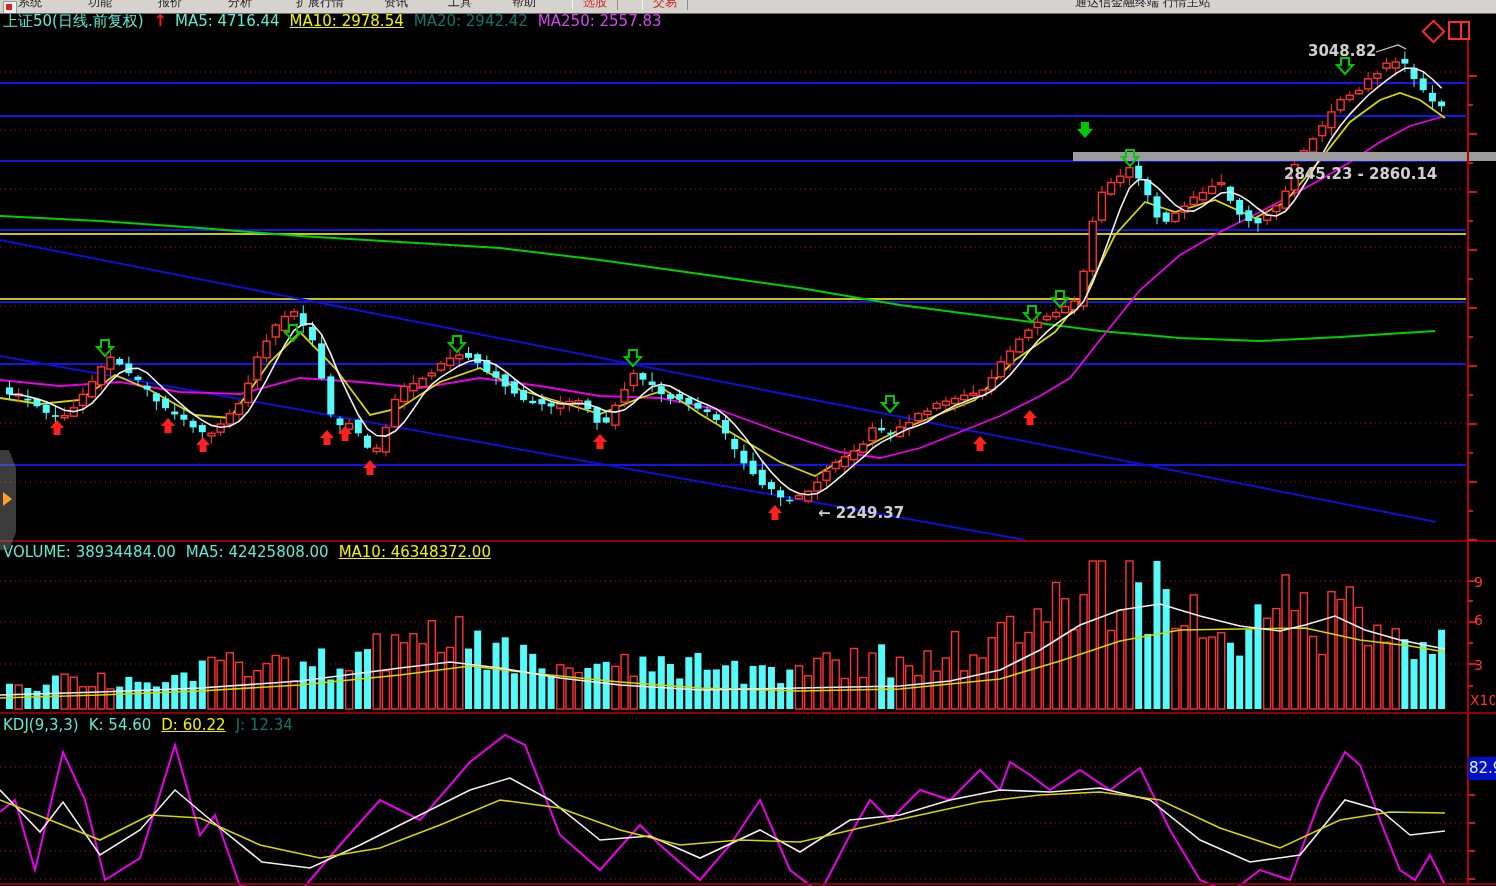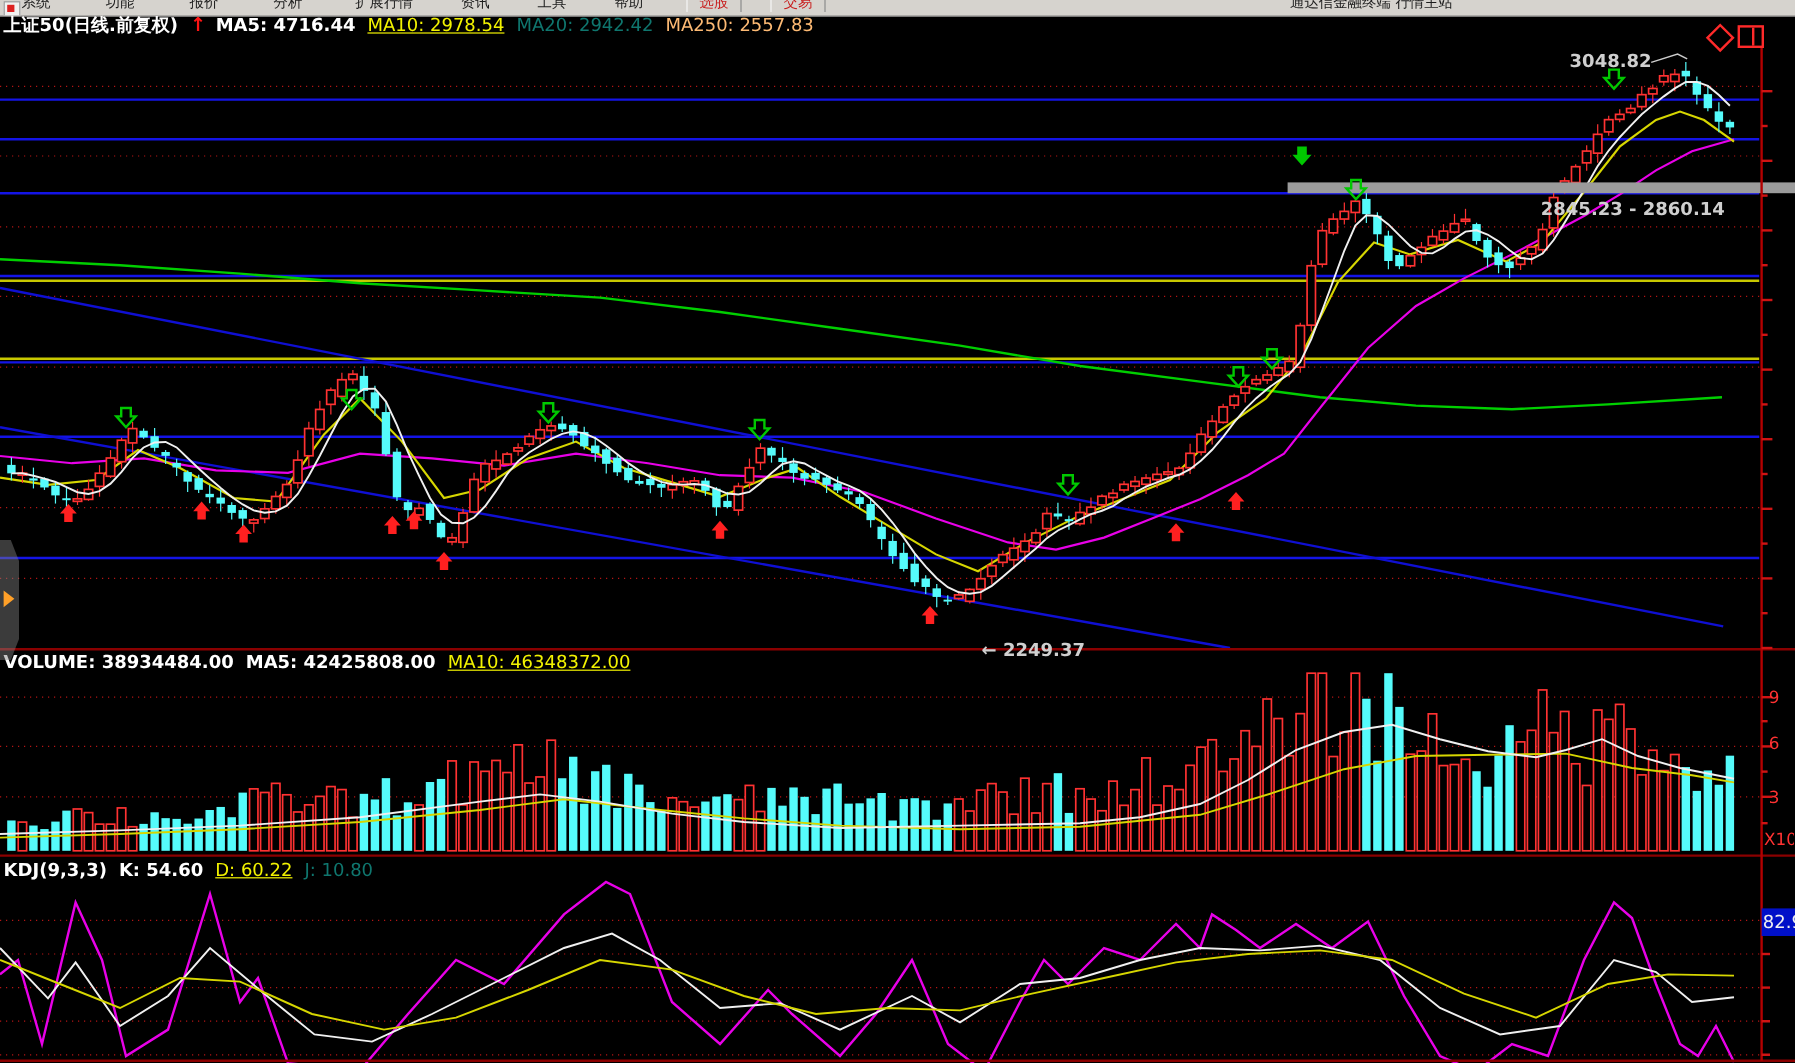--- a/index.html
+++ b/index.html
@@ -10,30 +10,30 @@
            border-bottom:1px solid #6e6e6e;overflow:hidden;}
   .menu-item{position:absolute;top:-6px;font-size:12px;line-height:16px;color:#1c1c1c;white-space:nowrap;}
   .menu-item.hot{color:#c81e1e;background:#d6d3ce;border-left:1px solid #f5f5f5;border-right:1px solid #8c8c8c;
                  padding:0 10px;text-align:center;}
   #menu-logo{position:absolute;left:3px;top:1px;width:12px;height:11px;background:#f2f2f2;border:1px solid #9a9a9a;}
   #menu-logo i{position:absolute;left:2px;top:2px;width:6px;height:6px;background:#d22;display:block;}
   #menu-status{position:absolute;left:1075px;top:-6px;font-size:12px;line-height:16px;color:#1c1c1c;white-space:nowrap;}
   
   .hdr{position:absolute;font-size:15px;line-height:18px;white-space:nowrap;letter-spacing:0;}
   .hdr span{margin-right:10px;}
-  .w{color:#ffffff;font-weight:bold;} .y{color:#f2f200;text-decoration:underline;} .m{color:#0f766e;} .g{color:#fdba74;margin-top:35px;}
+  .w{color:#5eead4;} .y{color:#f2f200;text-decoration:underline;} .m{color:#0f766e;} .g{color:#d946ef;margin-top:35px;}
   #titlebar{left:3px;top:12px;}
   #up-glyph{color:#ff1414;font-weight:bold;font-size:16px;margin-right:8px;}
   #volhdr{left:3px;top:543px;}
   #kdjhdr{left:3px;top:716px;}
   
   .chart-label{position:absolute;font-size:15px;color:#cfcfcf;white-space:nowrap;font-weight:bold;}
   #lbl-high{left:1308px;top:42px;}
   #lbl-gap{left:1284px;top:165px;}
-  #lbl-low{left:818px;top:504px;margin-top:29px;}
+  #lbl-low{left:818px;top:504px;}
   .axis-lbl{position:absolute;font-size:14px;color:#ff3232;white-space:nowrap;}
   #vol-mult{left:1470px;top:692px;width:25px;overflow:hidden;}
   #kdj-badge{position:absolute;left:1468px;top:757px;width:28px;height:23px;background:#0010c8;
              color:#f0f0f0;font-size:15px;line-height:22px;overflow:hidden;padding-left:1px;}
   
   #handle{position:absolute;left:0;top:450px;width:16px;height:100px;background:rgba(130,130,130,.45);
           clip-path:polygon(0 0,9px 0,16px 18px,16px 82px,9px 100%,0 100%);}
   #handle i{position:absolute;left:3px;top:42px;width:0;height:0;border-left:9px solid #ffa028;
             border-top:7px solid transparent;border-bottom:7px solid transparent;}
   
@@ -676,21 +676,21 @@
 
   <div class="hdr" id="titlebar">
     <span class="w">上证50(日线.前复权)</span><span id="up-glyph">↑</span><span class="w">MA5: 4716.44</span><span class="y">MA10: 2978.54</span><span class="m">MA20: 2942.42</span><span class="g">MA250: 2557.83</span>
   </div>
 
   <div class="hdr" id="volhdr">
     <span class="w">VOLUME: 38934484.00</span><span class="w">MA5: 42425808.00</span><span class="y">MA10: 46348372.00</span>
   </div>
 
   <div class="hdr" id="kdjhdr">
-    <span class="w">KDJ(9,3,3)</span><span class="w">K: 54.60</span><span class="y">D: 60.22</span><span class="m">J: 10.80</span>
+    <span class="w">KDJ(9,3,3)</span><span class="w">K: 54.60</span><span class="y">D: 60.22</span><span class="m">J: 12.34</span>
   </div>
 
   <div class="chart-label" id="lbl-high">3048.82</div>
   <div class="chart-label" id="lbl-gap">2845.23 - 2860.14</div>
   <div class="chart-label" id="lbl-low"><span>←</span> <span>2249.37</span></div>
 
   <div class="axis-lbl" id="vol-mult">X10</div>
   <div id="kdj-badge">82.9</div>
 
   <div id="handle">

